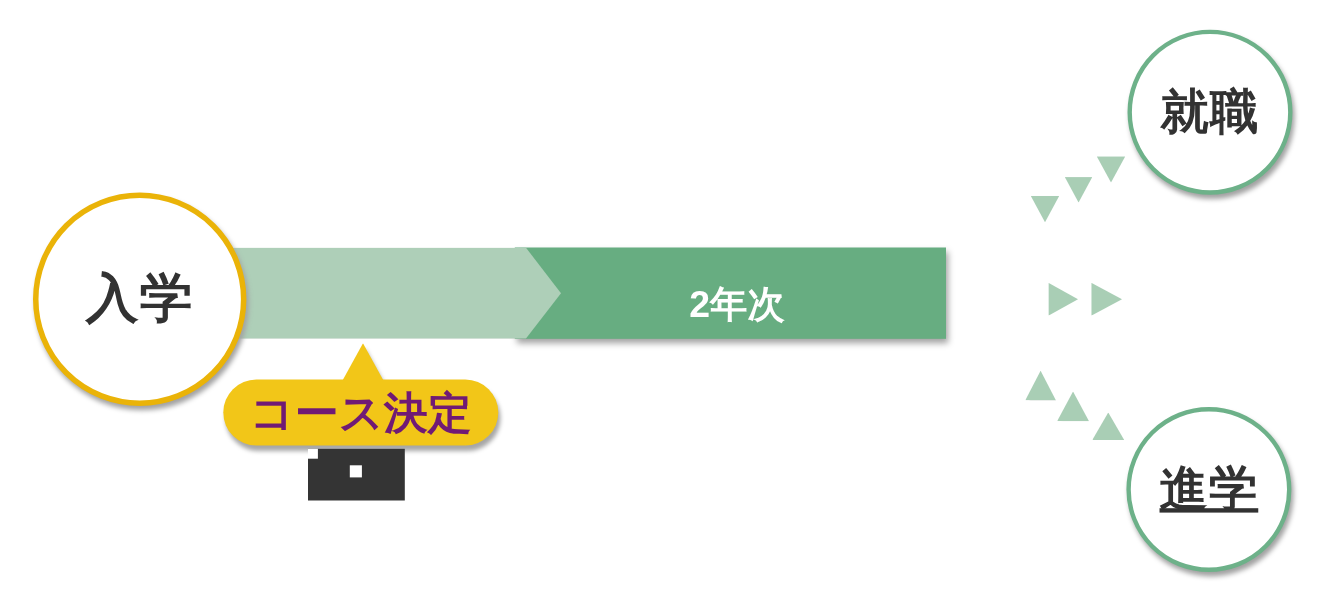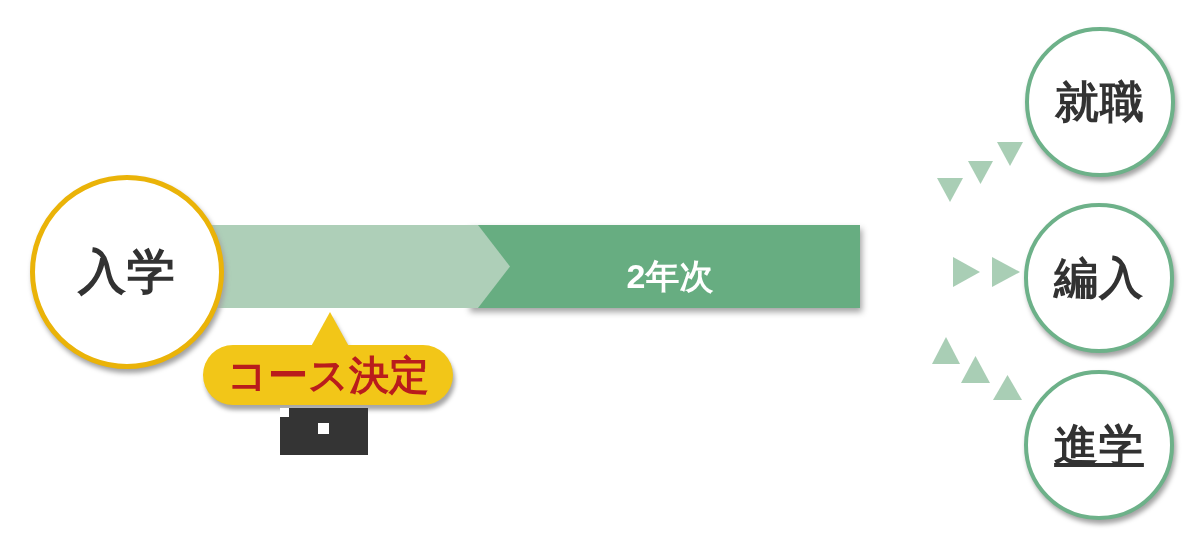--- a/index.html
+++ b/index.html
@@ -99,21 +99,21 @@
     position: absolute;
     left: 203px;
     top: 345px;
     width: 250px;
     height: 60px;
     border-radius: 30px;
     background: #f2c618;
     display: flex;
     align-items: center;
     justify-content: center;
-    color: #b91c1c;
+    color: #701a75;
     font-size: 40px;
     font-weight: 700;
     white-space: nowrap;
   }
 
   
   .dark-box {
     position: absolute;
     left: 280px;
     top: 408px;
@@ -189,20 +189,17 @@
   <div class="tri tri-right m1"></div>
   <div class="tri tri-right m2"></div>
 
   <div class="tri tri-up b1"></div>
   <div class="tri tri-up b2"></div>
   <div class="tri tri-up b3"></div>
 
   <div class="node node-small node-employment">
     <span>就職</span>
   </div>
-  <div class="node node-small node-transfer">
-    <span>編入</span>
-  </div>
   <div class="node node-small node-study">
     <span>進学</span>
   </div>
 
 </div>
 
 </body></html>

